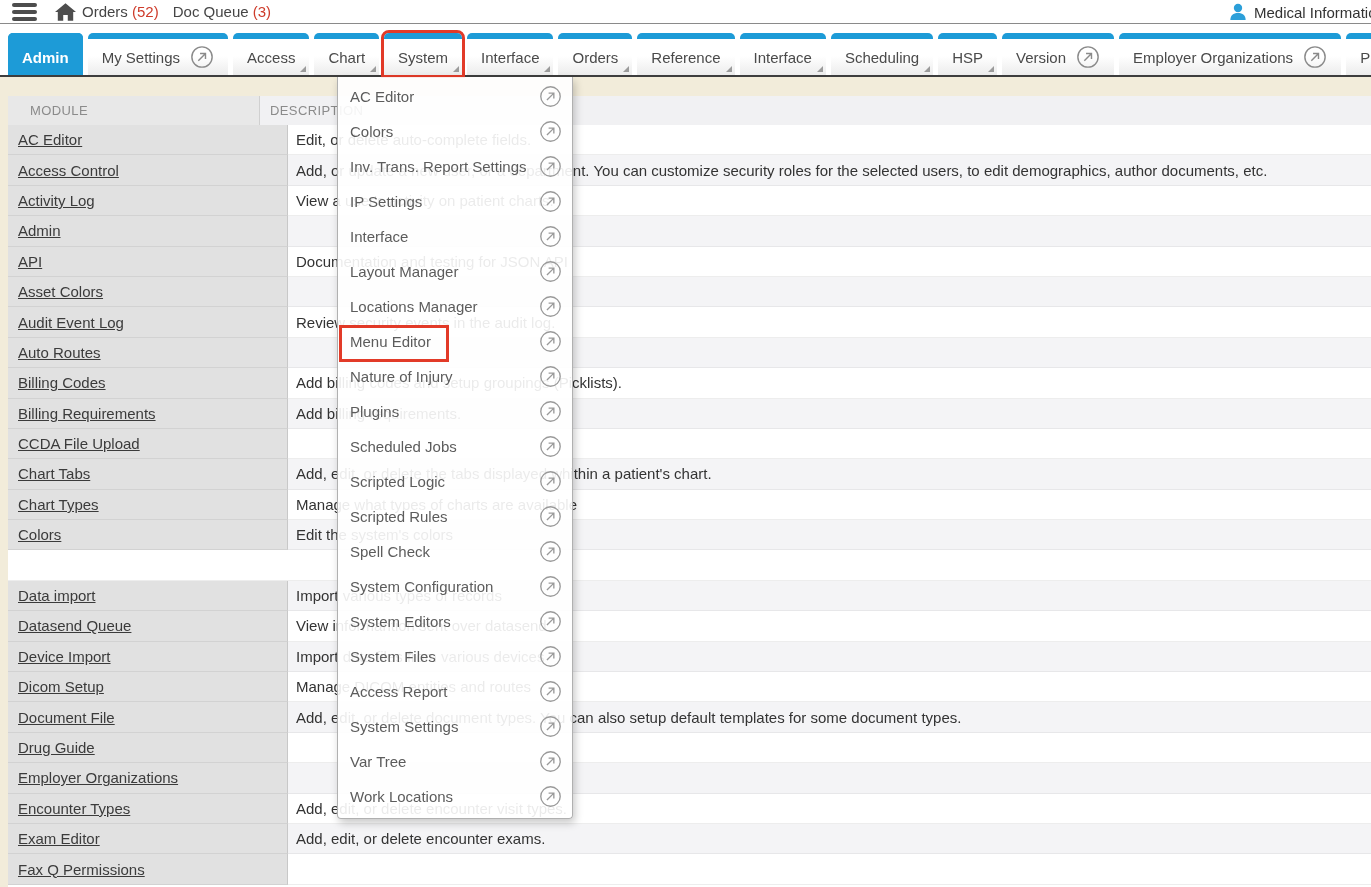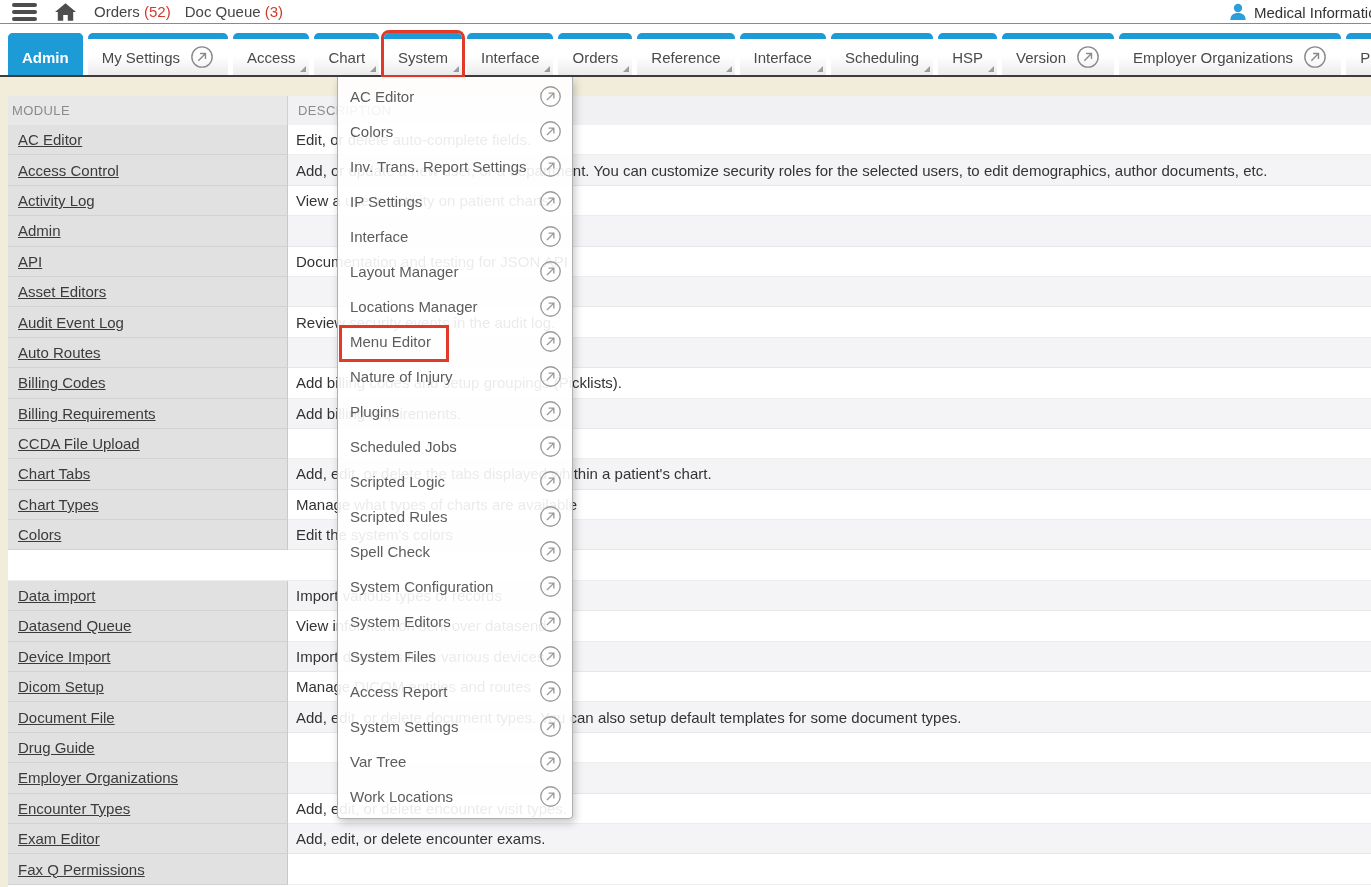--- a/index.html
+++ b/index.html
@@ -6,21 +6,21 @@
   html,body { width:1371px; height:887px; overflow:hidden; background:#fff;
               font-family:"Liberation Sans", sans-serif; }
   body { position:relative; }
 
   
   .topbar { position:absolute; top:0; left:0; width:100%; height:24px; background:#fff;
             border-bottom:1px solid #8a8a8a; display:flex; align-items:center; z-index:30; }
   .hamburger { width:25px; margin-left:12px; display:flex; flex-direction:column; gap:3px; cursor:pointer; }
   .hamburger i { display:block; height:4px; background:#4d4d4d; border-radius:2px; }
   .home-btn { margin-left:18px; display:flex; align-items:center; cursor:pointer; }
-  .top-link { margin-left:18px; font-size:15px; color:#454545; cursor:pointer; white-space:nowrap; }
+  .top-link { margin-left:6px; font-size:15px; color:#454545; cursor:pointer; white-space:nowrap; }
   .top-link + .top-link { margin-left:14px; }
   .count { color:#ce3b2a; }
   .user { position:absolute; left:1228px; top:0; height:24px; display:flex; align-items:center; gap:6px;
           font-size:15px; color:#333; white-space:nowrap; }
 
   
   .tabbar { position:absolute; top:25px; left:0; width:100%; height:52px; background:#fff;
             border-bottom:2px solid #3d3d3d; display:flex; align-items:flex-end; gap:5px;
             padding-left:8px; z-index:10; }
   .tab { height:42px; border-radius:5px 5px 0 0; background:linear-gradient(#ffffff 55%, #ececec);
@@ -36,22 +36,22 @@
   .tab.menu .corner { display:block; }
   .tab.annotated { outline:3px solid #e23a28; z-index:25; }
 
   
   .beige-band { position:absolute; top:77px; left:0; width:100%; height:19px; background:#f2ecda; z-index:2; }
   .beige-strip { position:absolute; top:77px; left:0; width:8px; height:810px; background:#f2ecda; z-index:2; }
 
   
   .table { position:absolute; top:96px; left:8px; right:0; bottom:0; z-index:3; background:#fff; }
   .thead { display:flex; height:29px; font-size:13px; color:#8b8b8b; letter-spacing:0.4px; }
-  .th-module { width:280px; background:#e8e8e8; border-right:1px solid #d0d0d0;
-               display:flex; align-items:center; padding-left:4px; }
+  .th-module { width:252px; background:#e8e8e8; border-right:1px solid #d0d0d0;
+               display:flex; align-items:center; padding-left:22px; }
   .th-desc { flex:1; background:#f1f1f3; display:flex; align-items:center; padding-left:10px; }
   .row { display:flex; height:30.4px; }
   .cell-module { width:280px; background:#e1e1e1; border-right:1px solid #c8c8c8;
                  border-bottom:1px solid #d2d2d2; display:flex; align-items:center; padding-left:10px; }
   .cell-module span { font-size:15px; color:#3b3b3b; text-decoration:underline; cursor:pointer; white-space:nowrap; }
   .cell-desc { flex:1; display:flex; align-items:center; padding-left:8px; font-size:15px; color:#333;
                background:#fff; border-bottom:1px solid #ededed; white-space:nowrap; overflow:hidden; }
   .row:nth-child(even) .cell-desc { background:#f4f4f6; border-bottom:1px solid #e7e7e9; }
 
   
@@ -213,21 +213,21 @@
         <div class="cell-desc"></div>
       </div>
       <div class="row">
         <div class="cell-module">
           <span>API</span>
         </div>
         <div class="cell-desc">Documentation and testing for JSON API</div>
       </div>
       <div class="row">
         <div class="cell-module">
-          <span>Asset Editors</span>
+          <span>Asset Colors</span>
         </div>
         <div class="cell-desc"></div>
       </div>
       <div class="row">
         <div class="cell-module">
           <span>Audit Event Log</span>
         </div>
         <div class="cell-desc">Review security events in the audit log.</div>
       </div>
       <div class="row">

